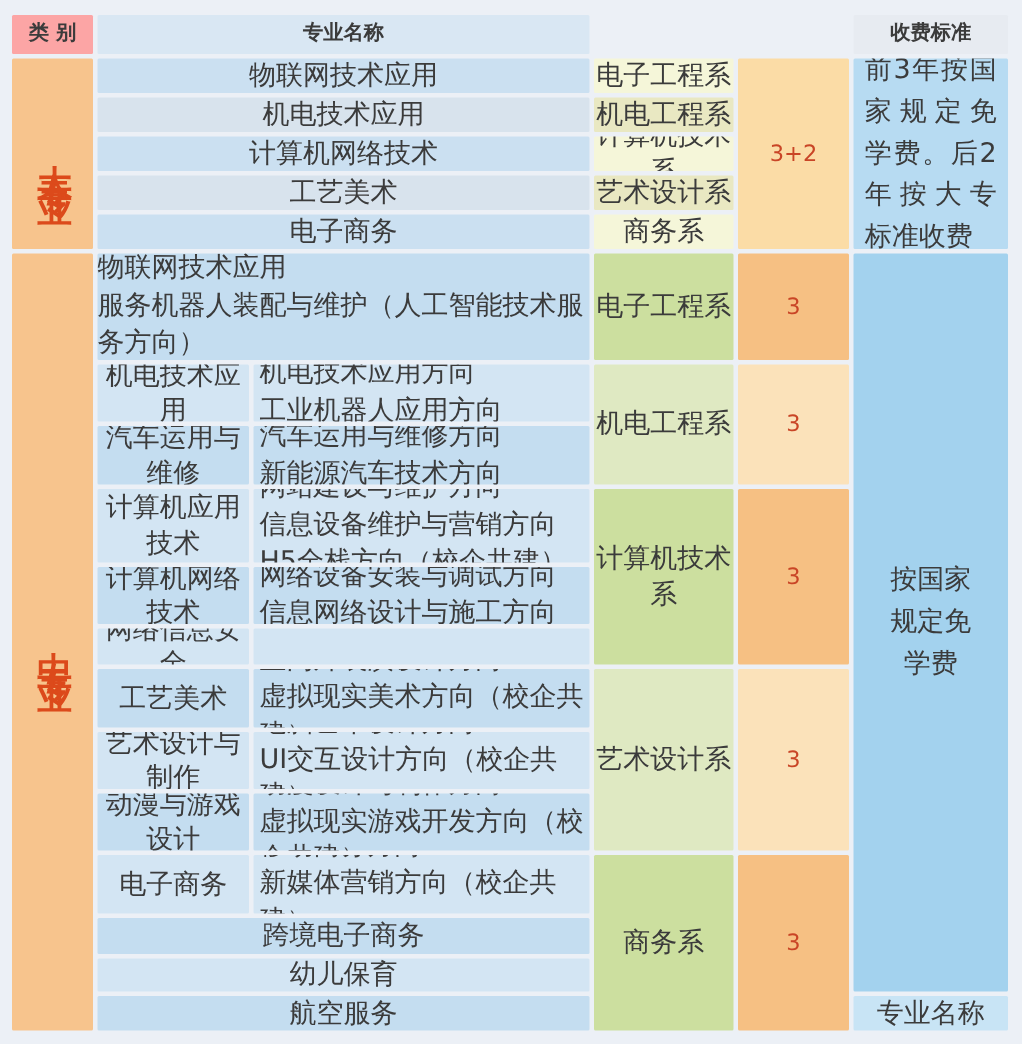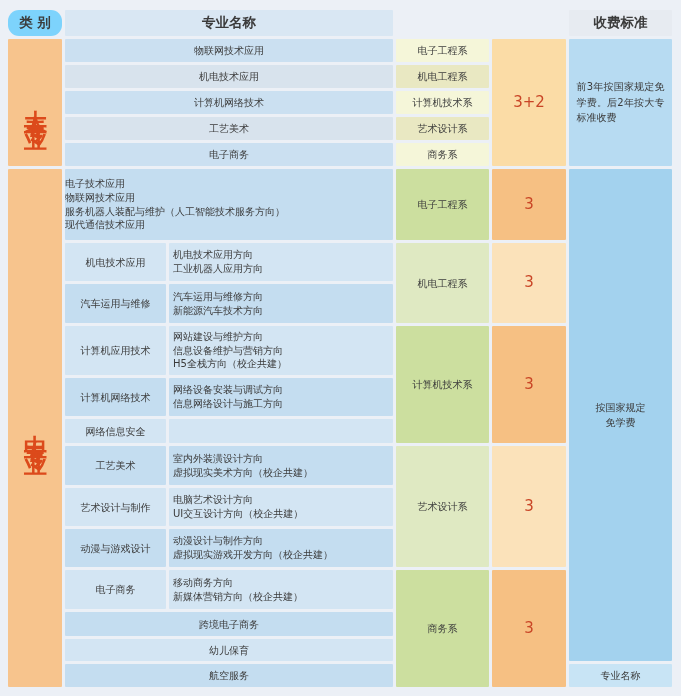--- a/index.html
+++ b/index.html
@@ -15,29 +15,29 @@
     width:681px;height:696px;
     padding:10px 8px 9px 8px;
     display:grid;
     grid-template-columns:54px 101px 224px 93px 74px 103px;
     grid-template-rows:26px 23px 23px 23px 23px 23px 71px 38px 39px 49px 38px 24px 39px 38px 38px 39px 24px 22px 23px;
     gap:3px;
     background:#ecf0f6;
   }
   .c{
     display:flex;align-items:center;justify-content:center;
-    text-align:center;font-size:10px;line-height:1.3;
+    text-align:center;font-size:18px;line-height:1.3;
     border-radius:1px;overflow:hidden;
   }
   .bold{font-weight:bold;font-size:13.5px;}
   .l{justify-content:flex-start;text-align:left;padding-left:4px;}
   .pre{white-space:pre-line;line-height:1.38;}
   .red{color:#c94526;font-size:15px;}
   
-  .h-cat{background:#7dd3fc;border-radius:11px;}
+  .h-cat{background:#fca5a5;}
   .h-major{background:#d9e7f3;}
   .h-dept{background:#f1f4d2;margin-top:28px;}
   .h-years{background:#fce4c2;}
   .h-fee{background:#e7ebf1;}
   
   .cat{
     background:#f7c48d;color:#dc4a1b;
     font-size:23px;font-weight:bold;
     writing-mode:vertical-rl;text-orientation:upright;
     letter-spacing:6px;

